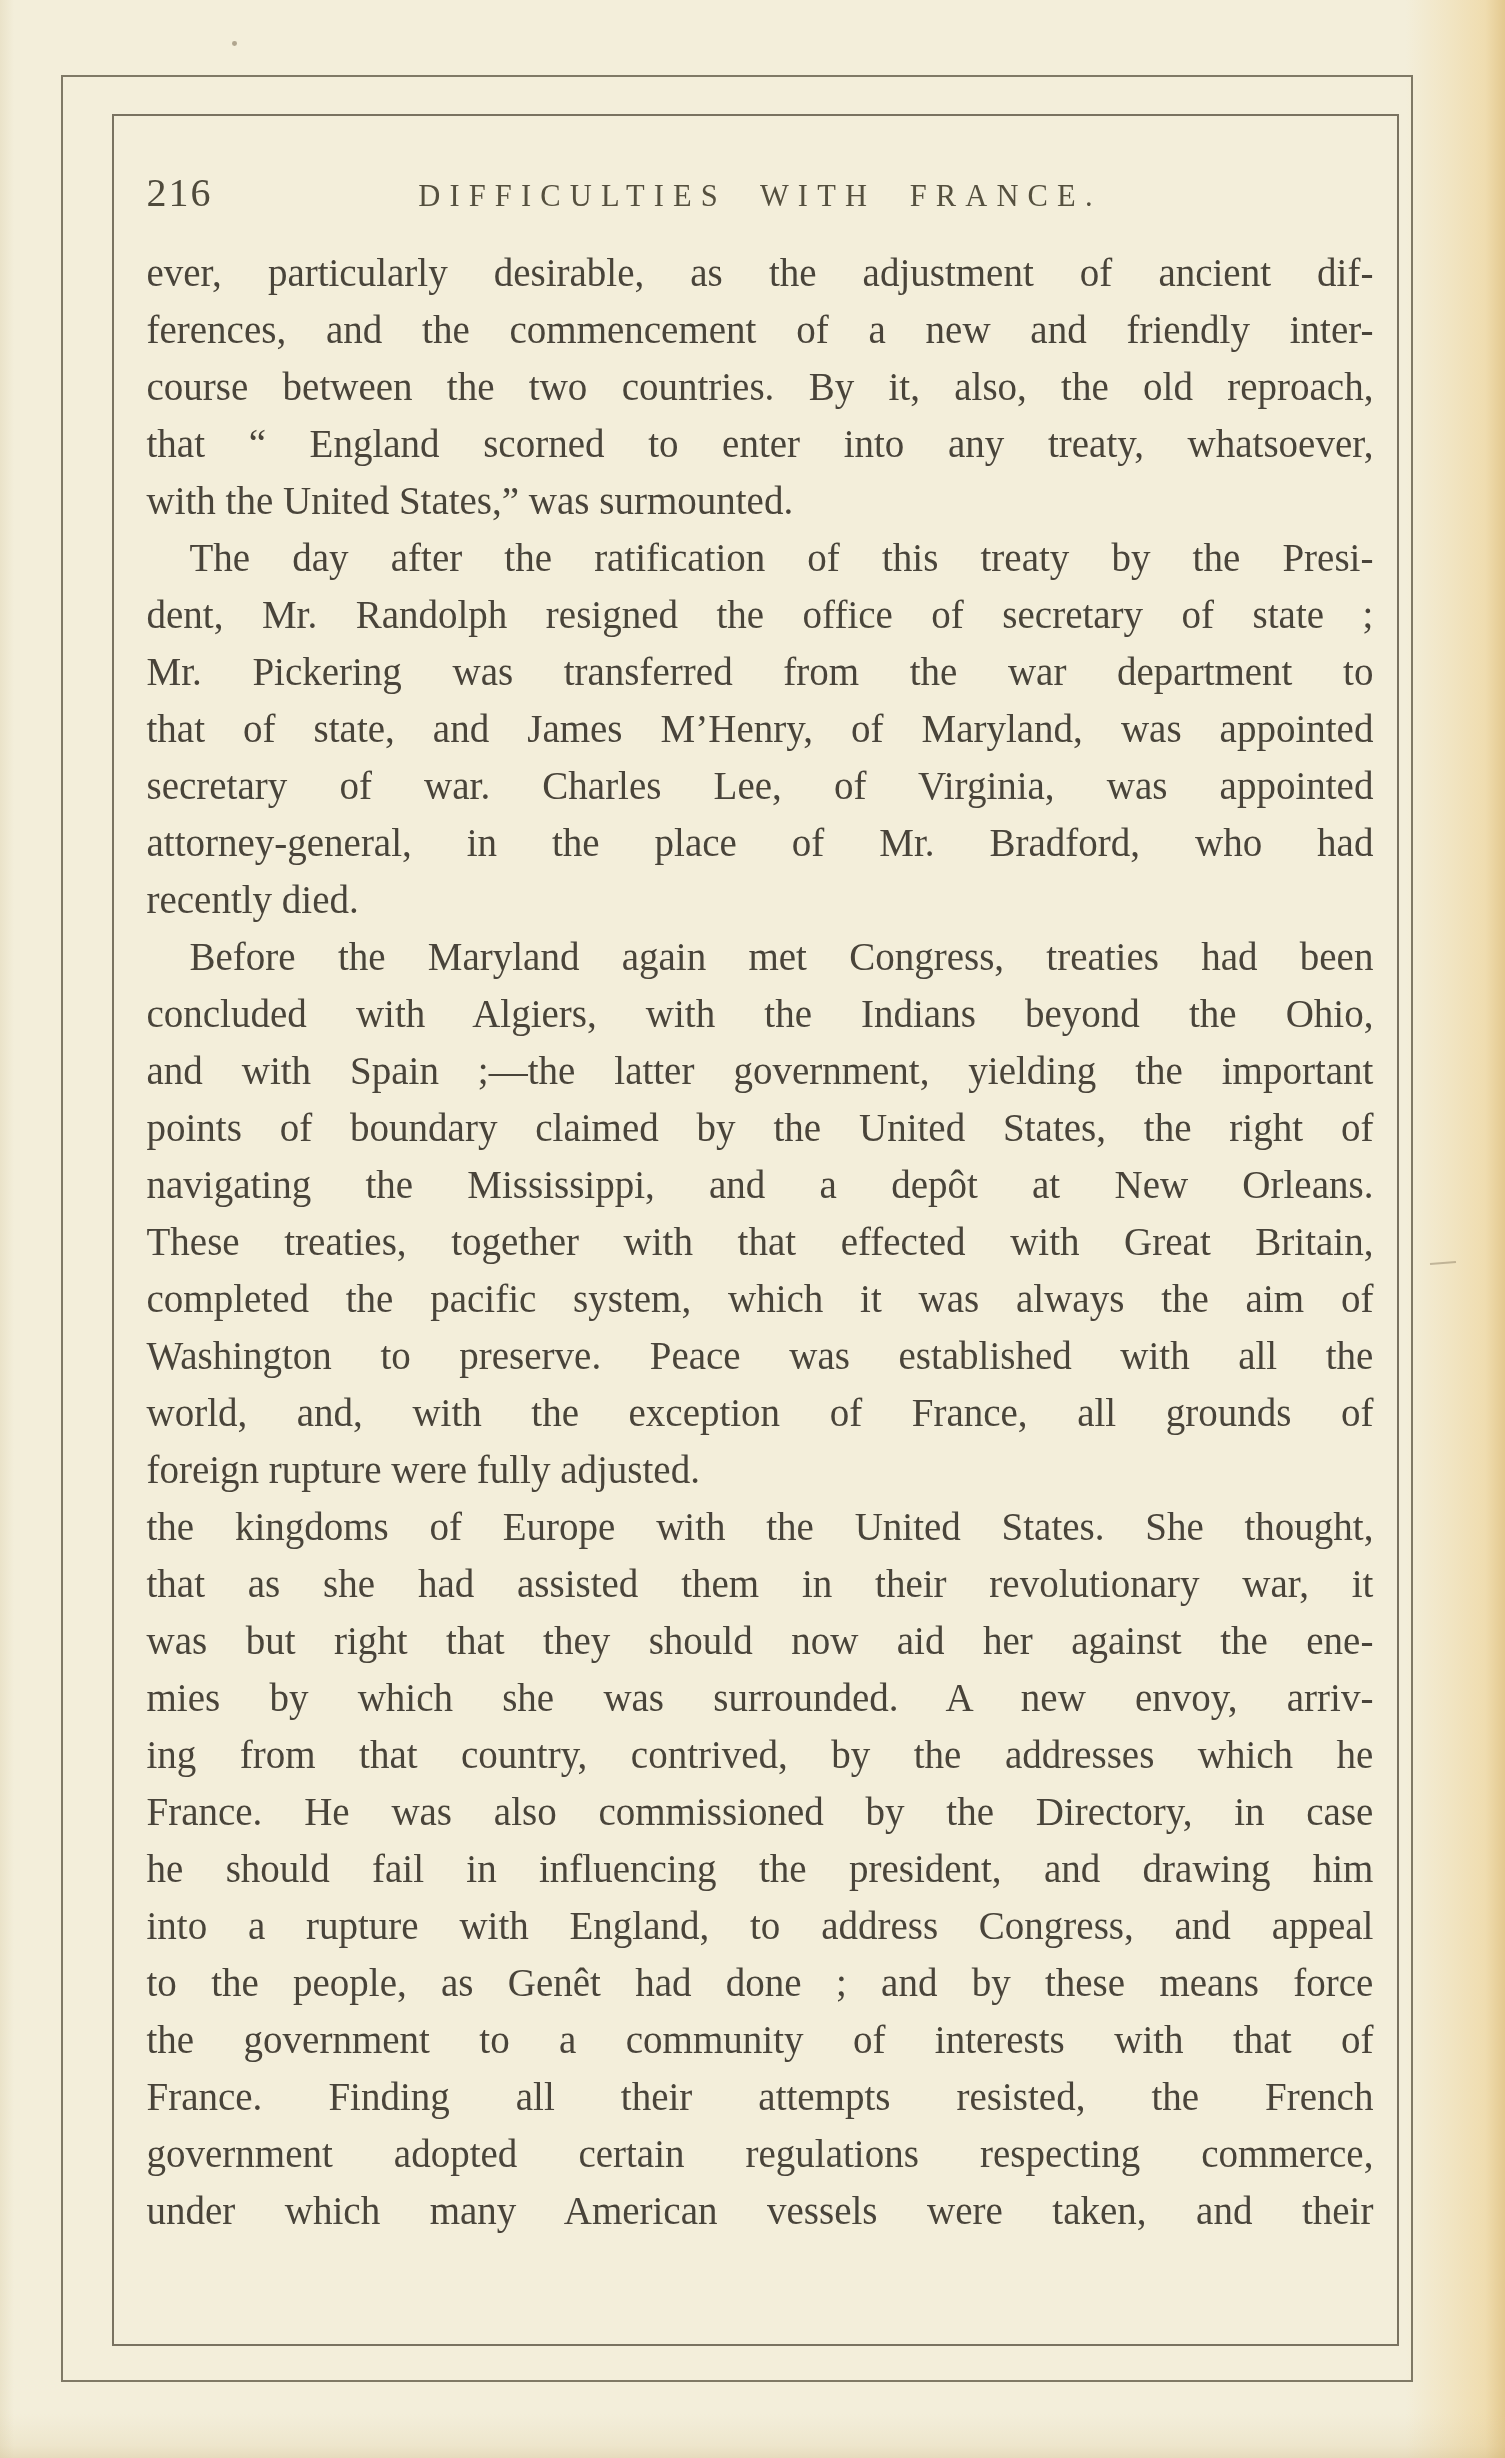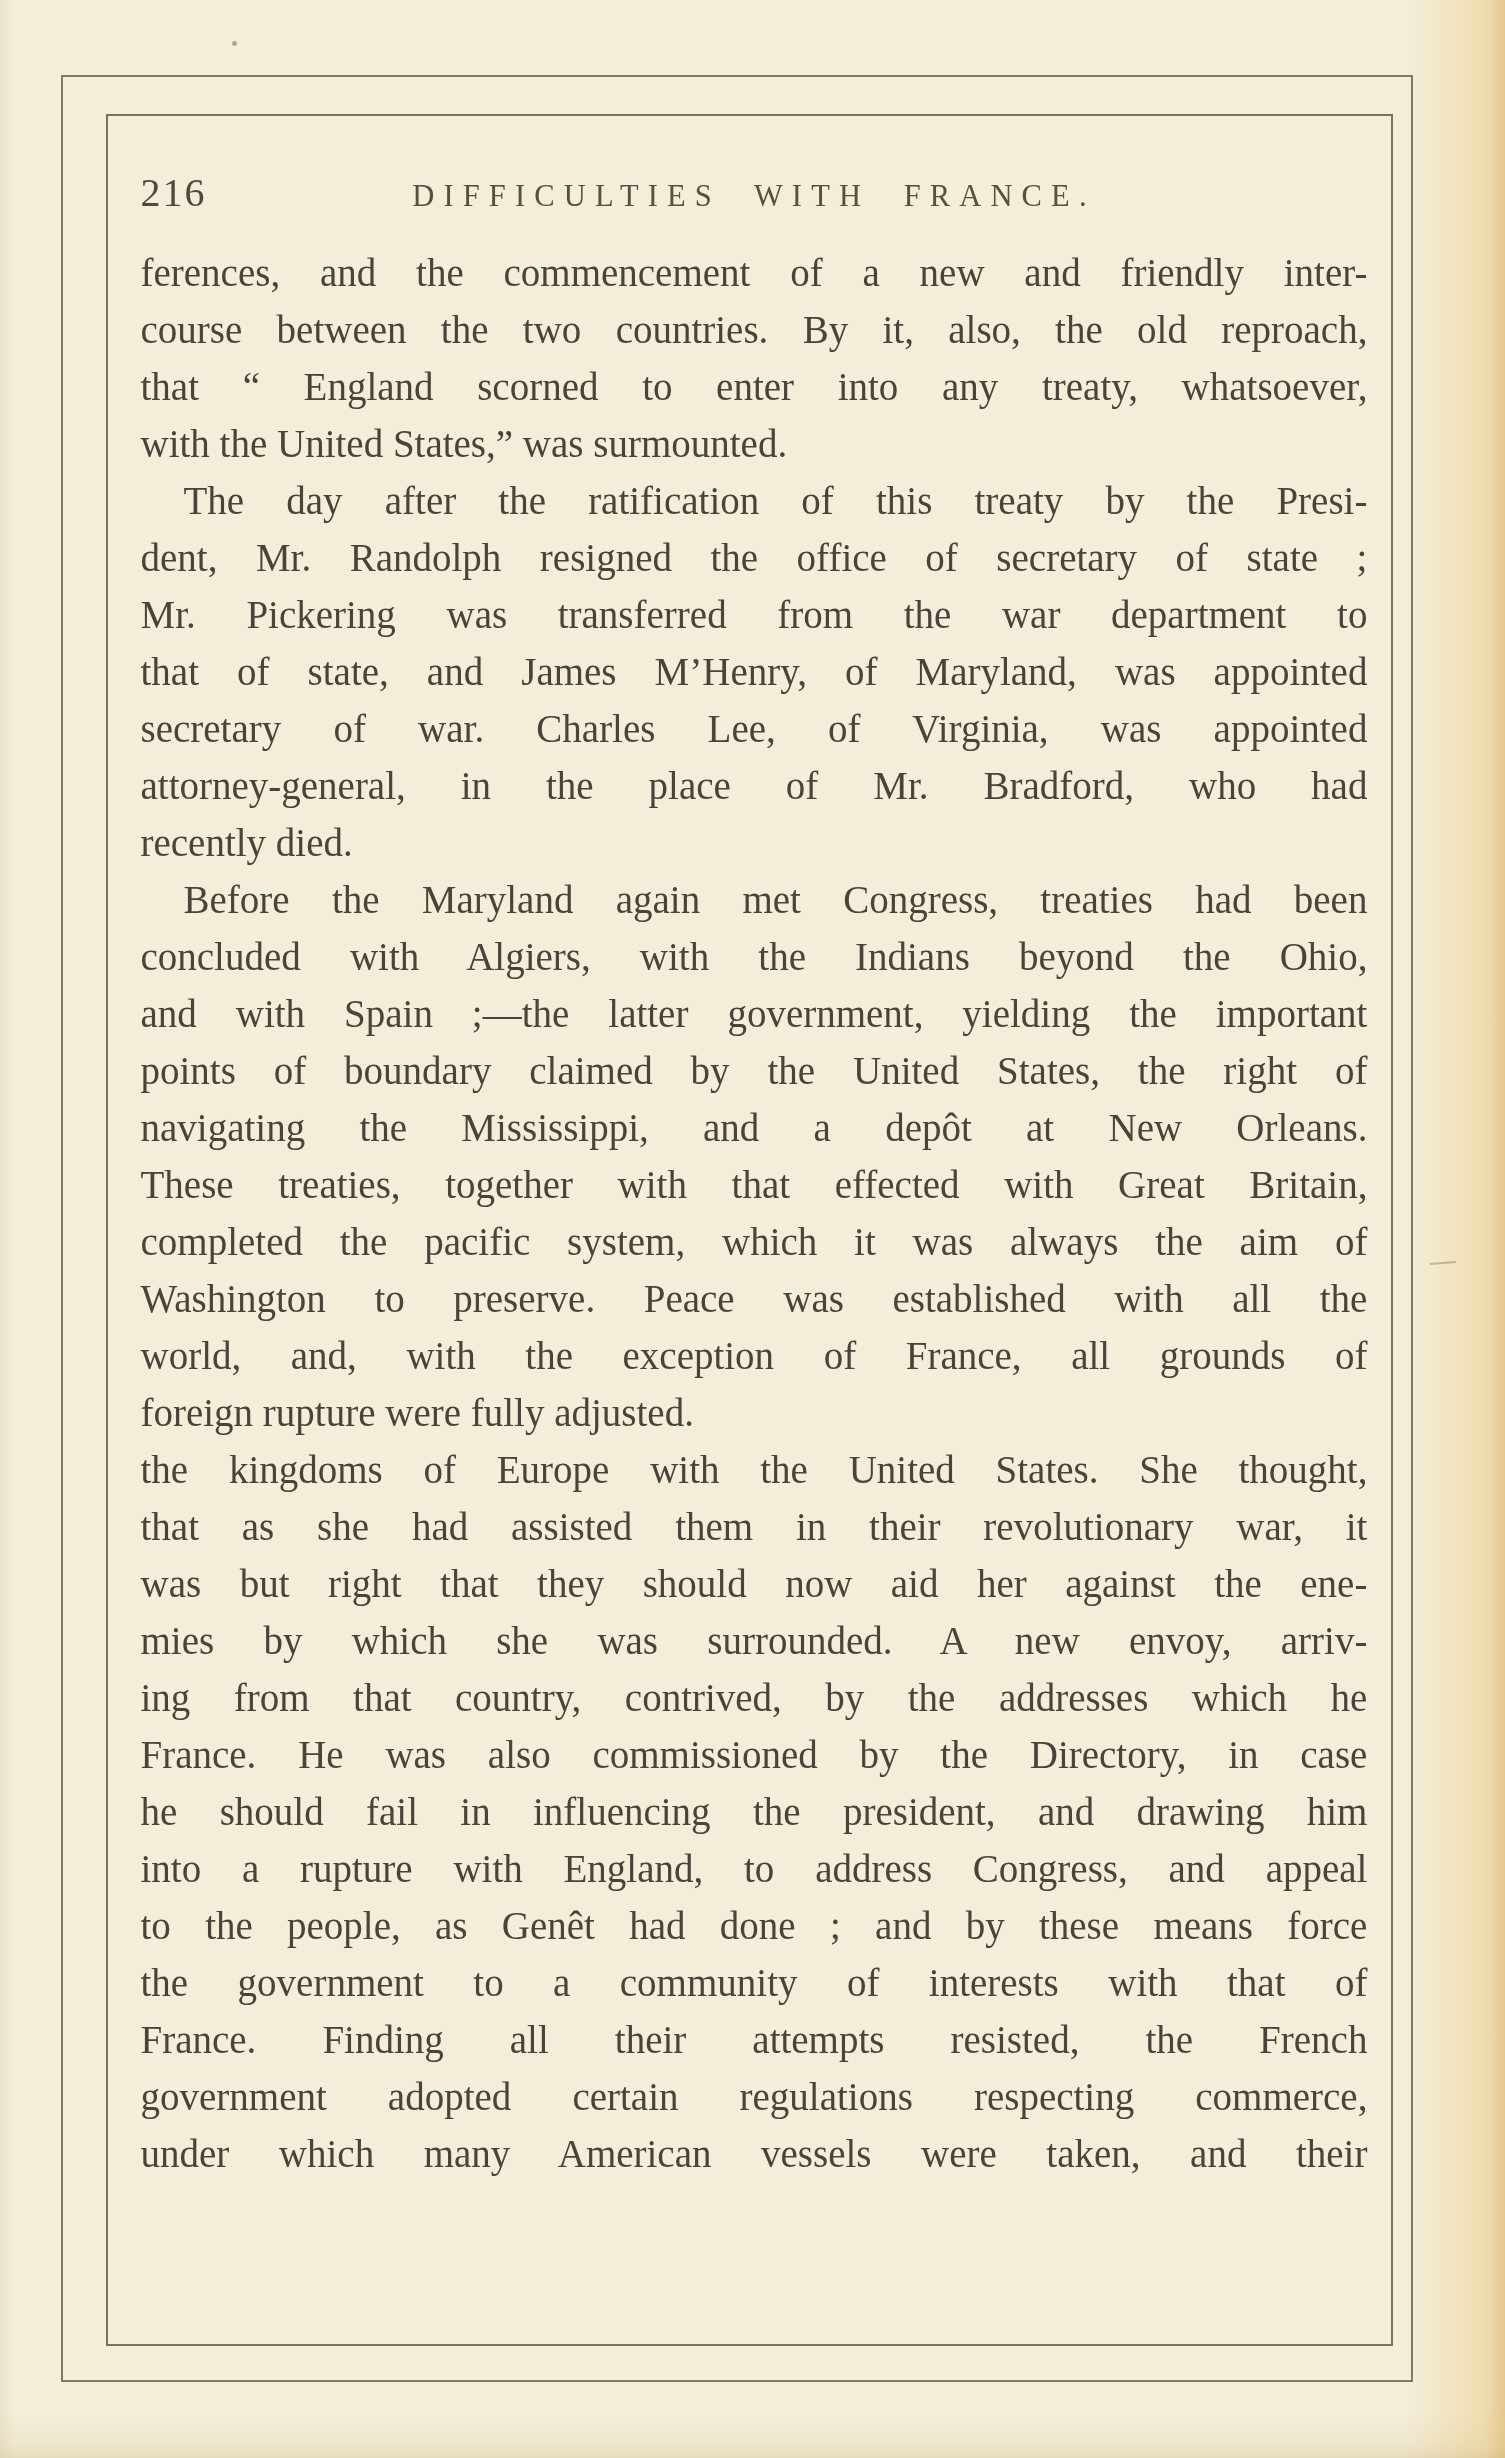--- a/index.html
+++ b/index.html
@@ -30,21 +30,21 @@
     position:absolute;left:0;top:0;bottom:0;width:13.8px;
     background:linear-gradient(90deg,
       rgba(210,196,156,0.28) 0%,
       rgba(210,196,156,0) 100%);
   }
   .outer-frame{
     position:absolute;left:61px;top:75px;width:1348px;height:2303px;
     border:2px solid rgba(98,91,72,0.80);
   }
   .inner-frame{
-    position:absolute;left:106px;top:114px;width:1283px;height:2228px;
+    position:absolute;left:112px;top:114px;width:1283px;height:2228px;
     border:2px solid rgba(104,97,78,0.88);
   }
   .content{
     position:absolute;left:0;top:0;right:0;bottom:0;
     padding:25.6px 23.6px 0 32.5px;
     color:#49443a;
   }
   .header-row{
     display:flex;align-items:baseline;
     margin-bottom:28.6px;
@@ -99,20 +99,21 @@
 
     <div class="header-row">
       <div class="page-number">216</div>
       <div class="running-title">DIFFICULTIES WITH FRANCE.</div>
       <div class="header-spacer"></div>
     </div>
 
     <div class="text-block">
 
     <div class="paragraph">
+          <div class="line">ever, particularly desirable, as the adjustment of ancient dif-</div>
           <div class="line">ferences, and the commencement of a new and friendly inter-</div>
           <div class="line">course between the two countries. By it, also, the old reproach,</div>
           <div class="line">that “ England scorned to enter into any treaty, whatsoever,</div>
           <div class="line last">with the United States,” was surmounted.</div>
         </div>
         <div class="paragraph">
           <div class="line indent">The day after the ratification of this treaty by the Presi-</div>
           <div class="line">dent, Mr. Randolph resigned the office of secretary of state ;</div>
           <div class="line">Mr. Pickering was transferred from the war department to</div>
           <div class="line">that of state, and James M’Henry, of Maryland, was appointed</div>

